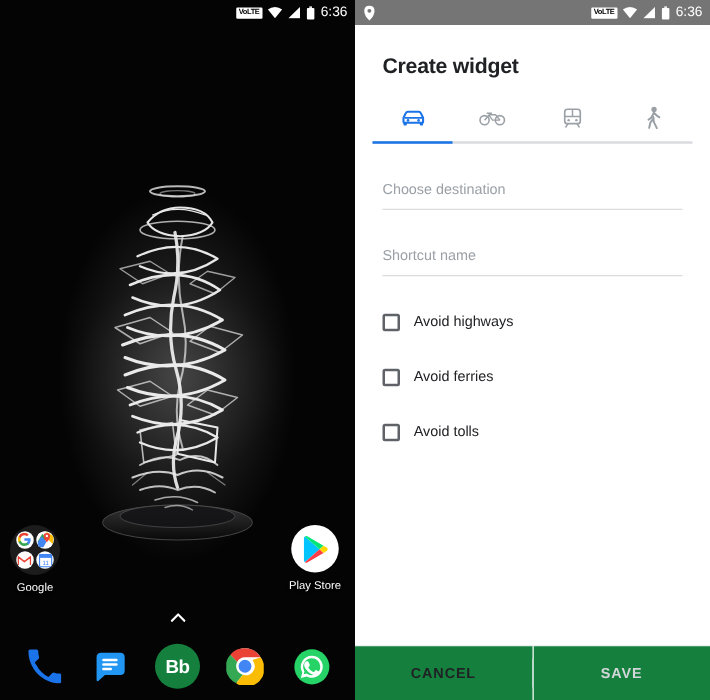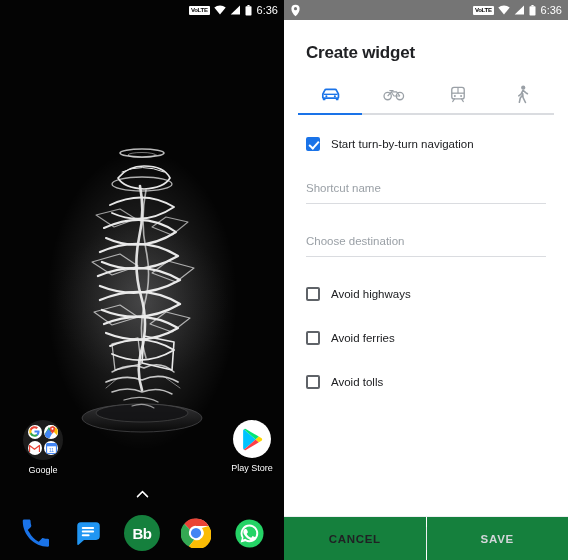--- a/index.html
+++ b/index.html
@@ -307,21 +307,21 @@
         </svg>
         <svg width="7" height="11" viewBox="0 0 7 11">
           <rect x="2.4" y="0" width="2.2" height="1.3" fill="#fff"></rect>
           <rect x="0.5" y="1.3" width="6" height="9.3" rx="0.8" fill="#fff"></rect>
         </svg>
         <span class="sb-time">6:36</span>
       </div>
     </div>
 
 
-    <div class="icon-cell" style="left:15px; top:420px;">
+    <div class="icon-cell" style="left:0px; top:420px;">
       <div class="folder">
         <div class="mini">
           <svg width="11" height="11" viewBox="0 0 24 24">
             <path fill="#4285F4" d="M23 12.2c0-.8-.1-1.6-.2-2.3H12v4.5h6.2a5.3 5.3 0 0 1-2.3 3.5v2.9h3.7c2.2-2 3.4-5 3.4-8.6z"></path>
             <path fill="#34A853" d="M12 23.5c3.1 0 5.7-1 7.6-2.8l-3.7-2.9c-1 .7-2.3 1.1-3.9 1.1-3 0-5.5-2-6.4-4.7H1.8v3a11.5 11.5 0 0 0 10.2 6.3z"></path>
             <path fill="#FBBC05" d="M5.6 14.2a6.9 6.9 0 0 1 0-4.4v-3H1.8a11.5 11.5 0 0 0 0 10.4l3.8-3z"></path>
             <path fill="#EA4335" d="M12 4.9c1.7 0 3.2.6 4.4 1.7l3.3-3.3A11.5 11.5 0 0 0 1.8 6.8l3.8 3C6.5 7 9 4.9 12 4.9z"></path>
           </svg>
         </div>
         <div class="mini">
@@ -465,31 +465,27 @@
           <path d="M7.6 5.4 L5.4 9.6 L3 11.4 M7.6 5.4 L10.4 8 L12.3 9.2 M7.2 9 L7.6 13.2 L10.2 18.6 M7.2 10.5 L4.6 13.8 L3.6 18.4" fill="none" stroke="#9aa0a6" stroke-width="1.7" stroke-linecap="round" stroke-linejoin="round"></path>
         </svg>
       </div>
     </div>
     <div class="tabs-underline">
       <div class="tab-indicator"></div>
     </div>
 
     <div class="form">
 
-      <div class="check-row">
-        <div class="cbox checked"></div>
-        <span class="check-label">Start turn-by-turn navigation</span>
+
+      <div class="field">
+        <input type="text" placeholder="Choose destination" style="">
       </div>
 
       <div class="field">
         <input type="text" placeholder="Shortcut name" style="">
-      </div>
-
-      <div class="field">
-        <input type="text" placeholder="Choose destination" style="">
       </div>
 
       <div class="check-row opt-row">
         <div class="cbox"></div>
         <span class="check-label">Avoid highways</span>
       </div>
 
       <div class="check-row opt-row">
         <div class="cbox"></div>
         <span class="check-label">Avoid ferries</span>

